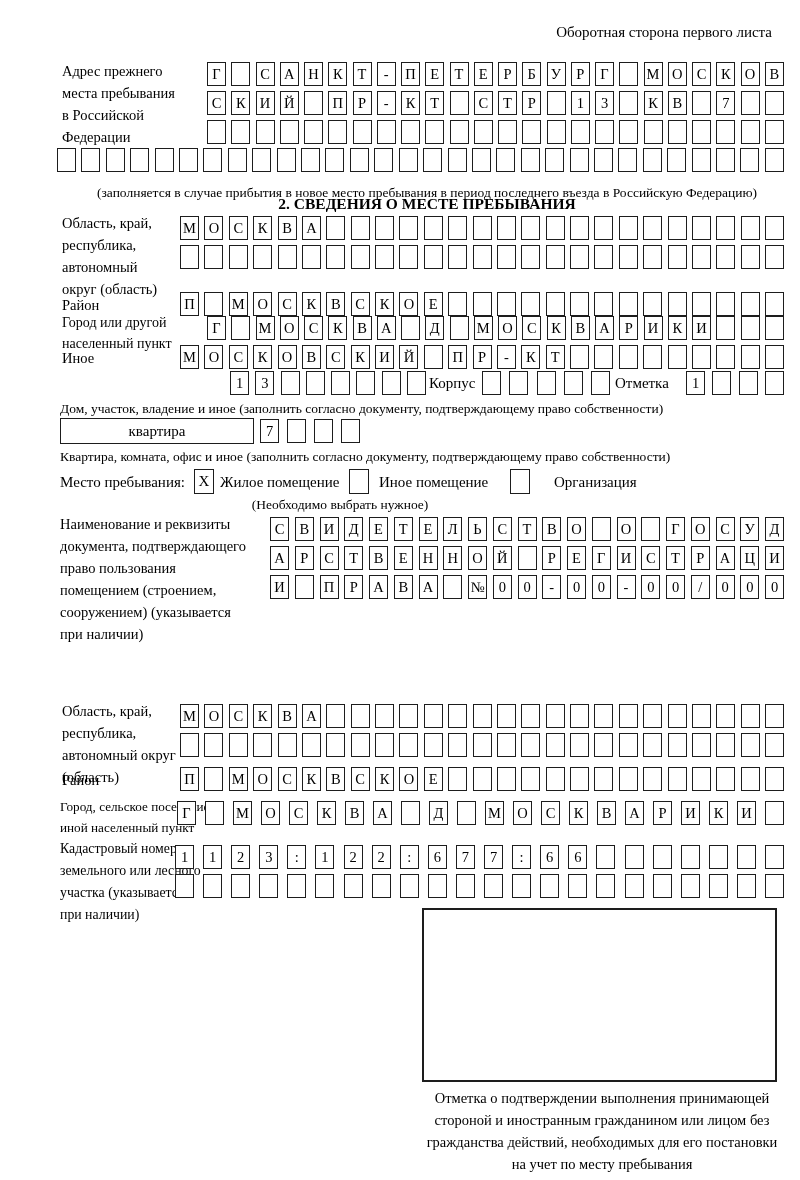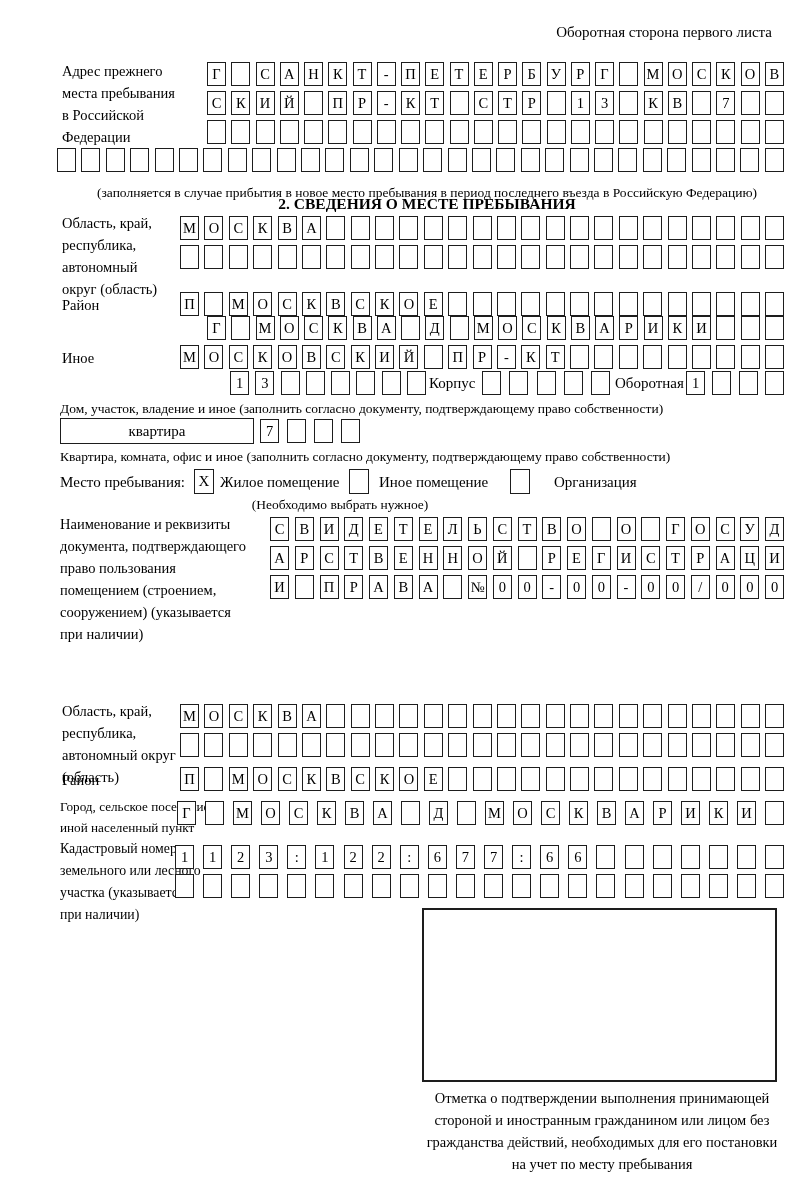--- a/index.html
+++ b/index.html
@@ -237,20 +237,22 @@
       <span class="cell"></span>
       <span class="cell"></span>
       <span class="cell"></span>
       <span class="cell"></span>
       <span class="cell"></span>
       <span class="cell"></span>
       <span class="cell"></span>
       <span class="cell"></span>
     </div>
 
+  <div class="abs lbl21" style="left:35px;top:312px;width:145px">Город или другой
+населенный пункт</div>
   <div class="boxrow" style="left:180px;top:316px;width:577px">
       <span class="cell">Г</span>
       <span class="cell"></span>
       <span class="cell">М</span>
       <span class="cell">О</span>
       <span class="cell">С</span>
       <span class="cell">К</span>
       <span class="cell">В</span>
       <span class="cell">А</span>
       <span class="cell"></span>
@@ -311,21 +313,21 @@
       <span class="cell"></span>
     </div>
   <div class="abs inline-lbl" style="left:402px;top:371px">Корпус</div>
   <div class="boxrow" style="left:455px;top:371px;width:128px">
       <span class="cell"></span>
       <span class="cell"></span>
       <span class="cell"></span>
       <span class="cell"></span>
       <span class="cell"></span>
     </div>
-  <div class="abs inline-lbl" style="left:588px;top:371px">Оборотная</div>
+  <div class="abs inline-lbl" style="left:588px;top:371px">Отметка</div>
   <div class="boxrow" style="left:659px;top:371px;width:98px">
       <span class="cell">1</span>
       <span class="cell"></span>
       <span class="cell"></span>
       <span class="cell"></span>
     </div>
   <div class="abs note" style="left:33px;top:401px;width:740px">Дом, участок, владение и иное (заполнить согласно документу, подтверждающему право собственности)</div>
 
   <div class="widebox" style="left:33px;top:418px;width:194px">квартира</div>
   <div class="boxrow" style="left:233px;top:419px;width:100px">

